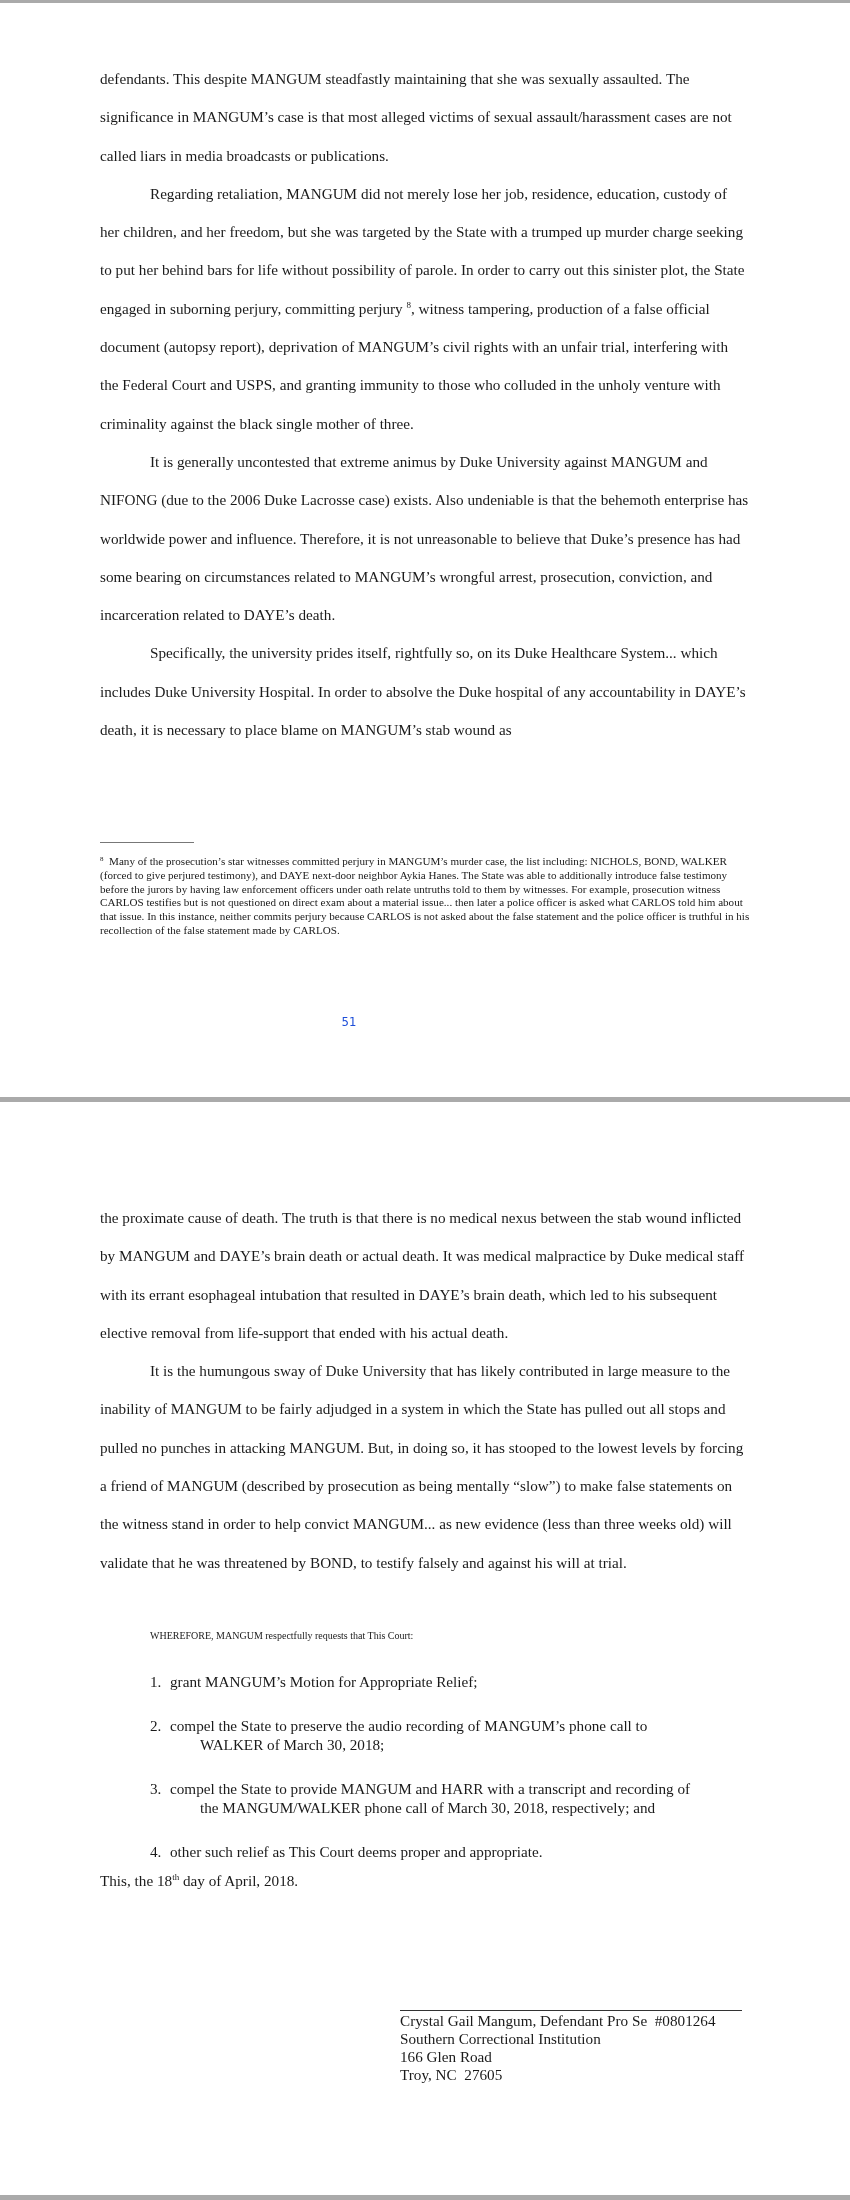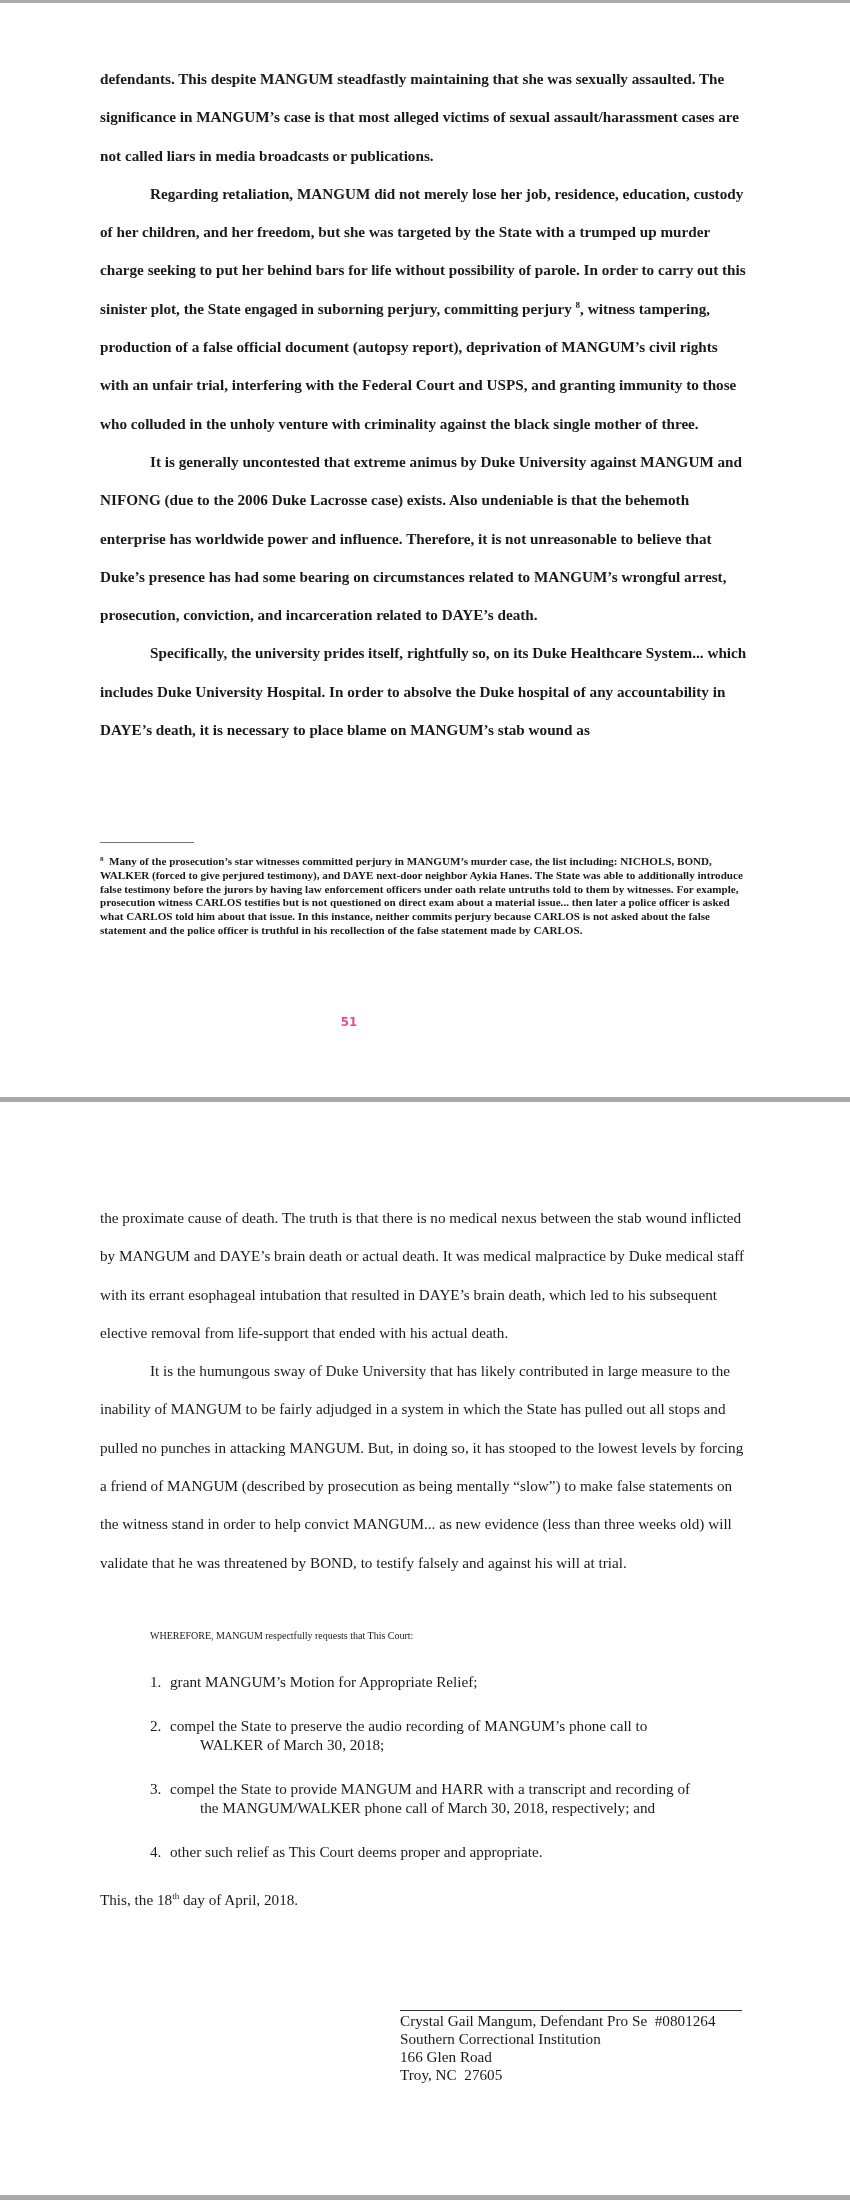--- a/index.html
+++ b/index.html
@@ -8,21 +8,21 @@
     position: relative; overflow: hidden;
     font-family: "Liberation Serif", "DejaVu Serif", serif;
     color: #1a1a1a;
   }
   .bar { position: absolute; left: 0; width: 850px; background: #aaaaaa; }
   .bar.top { top: 0; height: 3px; }
   .bar.mid { top: 1097px; height: 5px; }
   .bar.bot { top: 2195px; height: 5px; }
 
   .page { position: absolute; left: 0; width: 850px; }
-  .page1 { top: 3px; height: 1094px; font-weight: bold; }
+  .page1 { top: 3px; height: 1094px; }
   .page2 { top: 1102px; height: 1093px; padding-left: 44px; }
 
   .body-text {
     position: absolute; left: 100px; width: 650px;
     font-size: 15.2px; line-height: 38.3px;
     text-align: left; margin: 0;
   }
   .body-text p { margin: 0; }
   .indent { text-indent: 50px; }
   sup { font-size: 9px; line-height: 0; vertical-align: 6px; }
@@ -33,39 +33,39 @@
   }
   .footnote {
     position: absolute; left: 100px; top: 852px; width: 655px;
     font-size: 11.1px; line-height: 13.8px; margin: 0;
   }
   .footnote sup { font-size: 7px; vertical-align: 4px; }
 
   .page-num {
     position: absolute; left: 0; width: 698px; text-align: center;
     font-family: "DejaVu Sans Condensed", "DejaVu Sans", sans-serif;
-    font-size: 13px; color: #ec4899;
+    font-size: 13px; color: #1d4ed8;
   }
 
   .wherefore {
     position: absolute; left: 150px; top: 528px;
     font-size: 10px; margin: 0;
   }
   .relief-list {
     position: absolute; left: 150px; top: 570px; width: 610px;
     margin: 0; padding: 0; list-style: none;
     font-size: 15.2px; line-height: 19px;
   }
   .relief-list li { margin: 0 0 25px 0; padding-left: 20px; position: relative; }
   .relief-list li .num { position: absolute; left: 0; top: 0; }
   .relief-list li .cont { display: block; padding-left: 30px; }
   .relief-list li.center-cont .cont { padding-left: 30px; }
 
   .dated {
-    position: absolute; left: 100px; top: 789px;
+    position: absolute; left: 100px; top: 770px;
     font-size: 15.2px; margin: 0;
   }
   .sig-line {
     position: absolute; left: 400px; top: 908px; width: 342px;
     border-top: 1px solid #333; height: 0;
   }
   .sig-block {
     position: absolute; left: 400px; top: 910px;
     font-size: 15.2px; line-height: 18px; margin: 0;
   }

